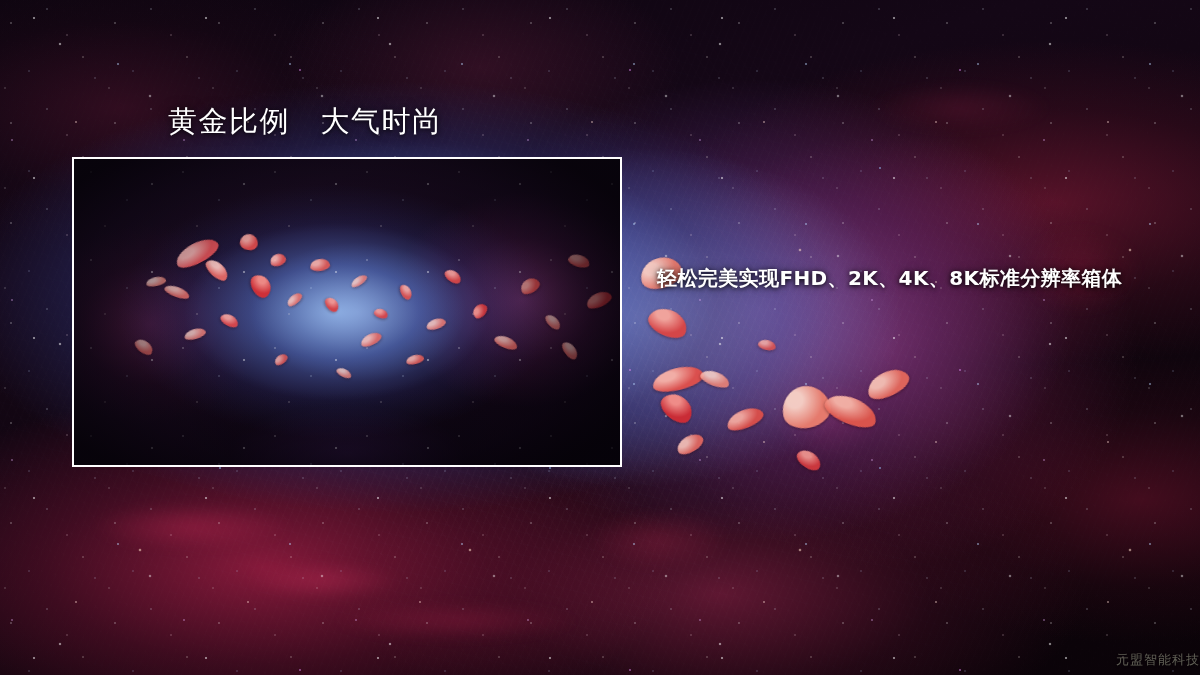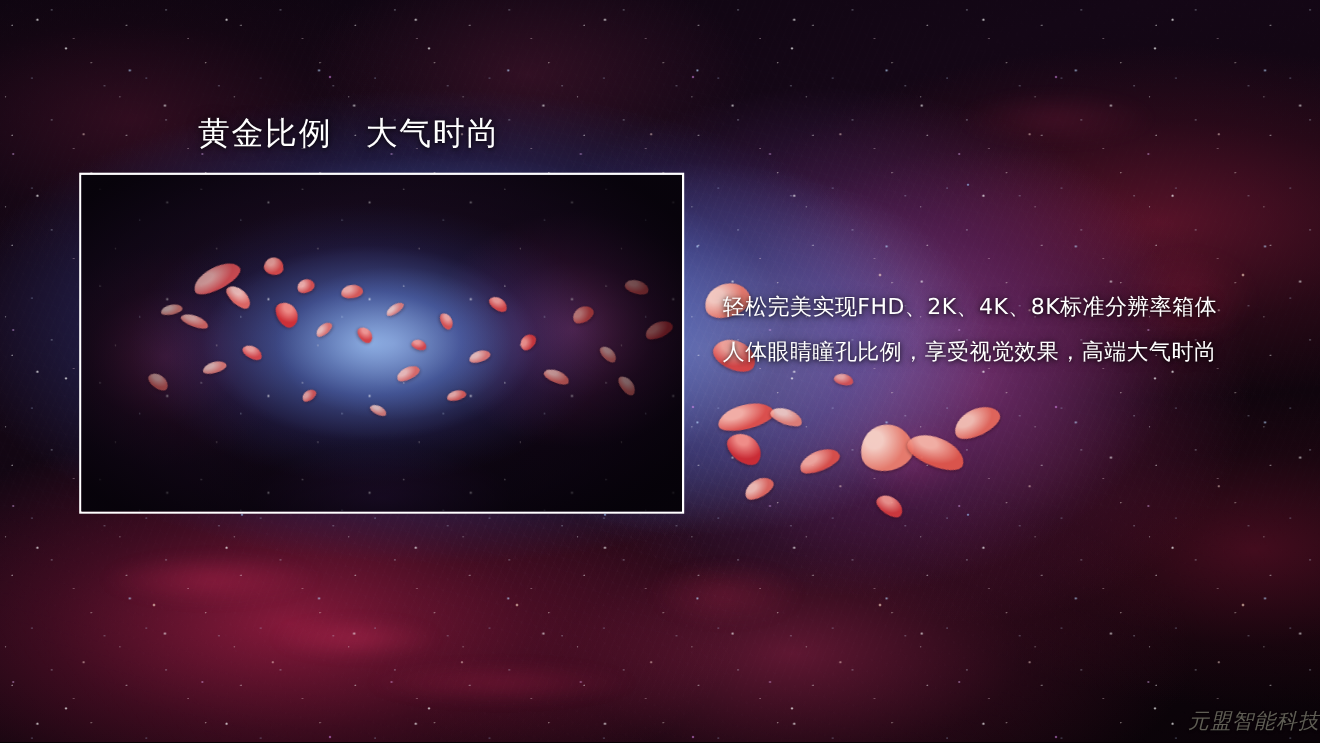--- a/index.html
+++ b/index.html
@@ -128,50 +128,50 @@
   
   .petal{
     position:absolute;
     border-radius:50% 50% 50% 50% / 60% 60% 40% 40%;
     pointer-events:none;
   }
 
   
   #title{
     position:absolute;
-    left:180px;top:103px;
+    left:168px;top:103px;
     font-size:29px;
     line-height:1.25;
     letter-spacing:1.5px;
     color:#ffffff;
     text-shadow:0 1px 4px rgba(0,0,0,.75), 0 0 12px rgba(0,0,0,.5);
     white-space:pre;
   }
   #body-text{
     position:absolute;
     left:657px;top:258px;
     width:520px;
   }
   .body-line{
     color:#ffffff;
     font-size:20px;
     line-height:41px;
     letter-spacing:.4px;
     text-shadow:0 1px 4px rgba(0,0,0,.8), 0 0 10px rgba(0,0,0,.55);
     white-space:nowrap;
+    font-weight:bold;
   }
   #watermark{
     position:absolute;
     right:0px;bottom:6px;
-    font-size:19px;
+    font-size:13px;
     letter-spacing:1px;
     color:rgba(168,170,150,0.55);
     text-shadow:0 1px 2px rgba(0,0,0,.5);
     white-space:nowrap;
-    font-style:italic;
   }
 </style>
 </head>
 <body>
 
 <div id="slide">
 
   <div class="bg-layer" id="bg-base"></div>
   <div class="bg-layer" id="bg-wisp"></div>
   <div class="bg-layer" id="bg-filament"></div>
@@ -228,18 +228,17 @@
         <div class="petal" style="left: 512px; top: 134px; width: 26px; height: 14px; opacity: 0.94; transform: rotate(-24deg); background: radial-gradient(75% 85% at 30% 28%, rgb(247, 144, 137) 0%, rgb(247, 144, 137) 22%, rgb(215, 54, 58) 78%, rgb(215, 54, 58) 100%); box-shadow: rgba(40, 0, 10, 0.45) 0px 1px 3px; filter: blur(0.35px);"></div>
         <div class="petal" style="left: 486px; top: 186px; width: 20px; height: 11px; opacity: 0.86; transform: rotate(52deg); background: radial-gradient(75% 85% at 30% 28%, rgb(250, 197, 189) 0%, rgb(250, 197, 189) 22%, rgb(235, 110, 102) 78%, rgb(235, 110, 102) 100%); box-shadow: rgba(40, 0, 10, 0.45) 0px 1px 3px; filter: blur(0.35px);"></div>
       </div>
     <div id="panel-vignette"></div>
   </div>
 
   <div id="title">黄金比例　大气时尚</div>
 
   <div id="body-text">
     <div class="body-line">轻松完美实现FHD、2K、4K、8K标准分辨率箱体</div>
-    <div class="body-line">人体眼睛瞳孔比例，享受视觉效果，高端大气时尚</div>
   </div>
 
   <div id="watermark">元盟智能科技</div>
 
 </div>
 
 </body></html>

